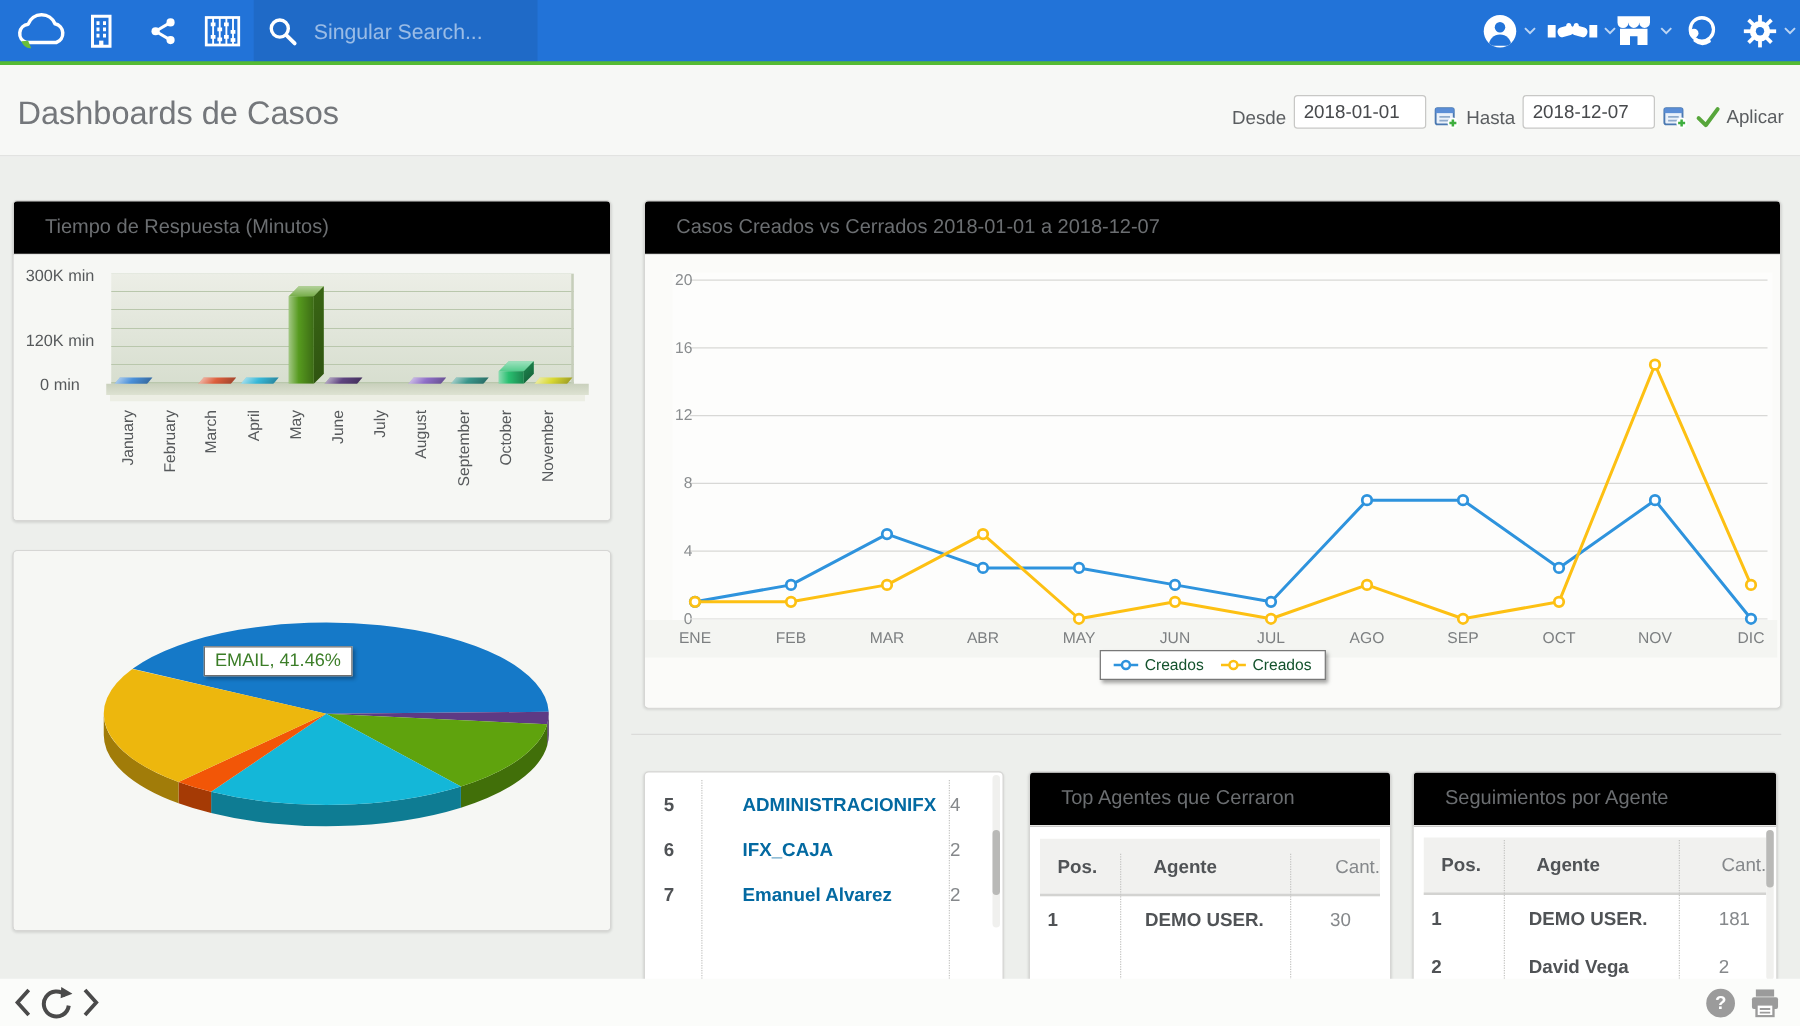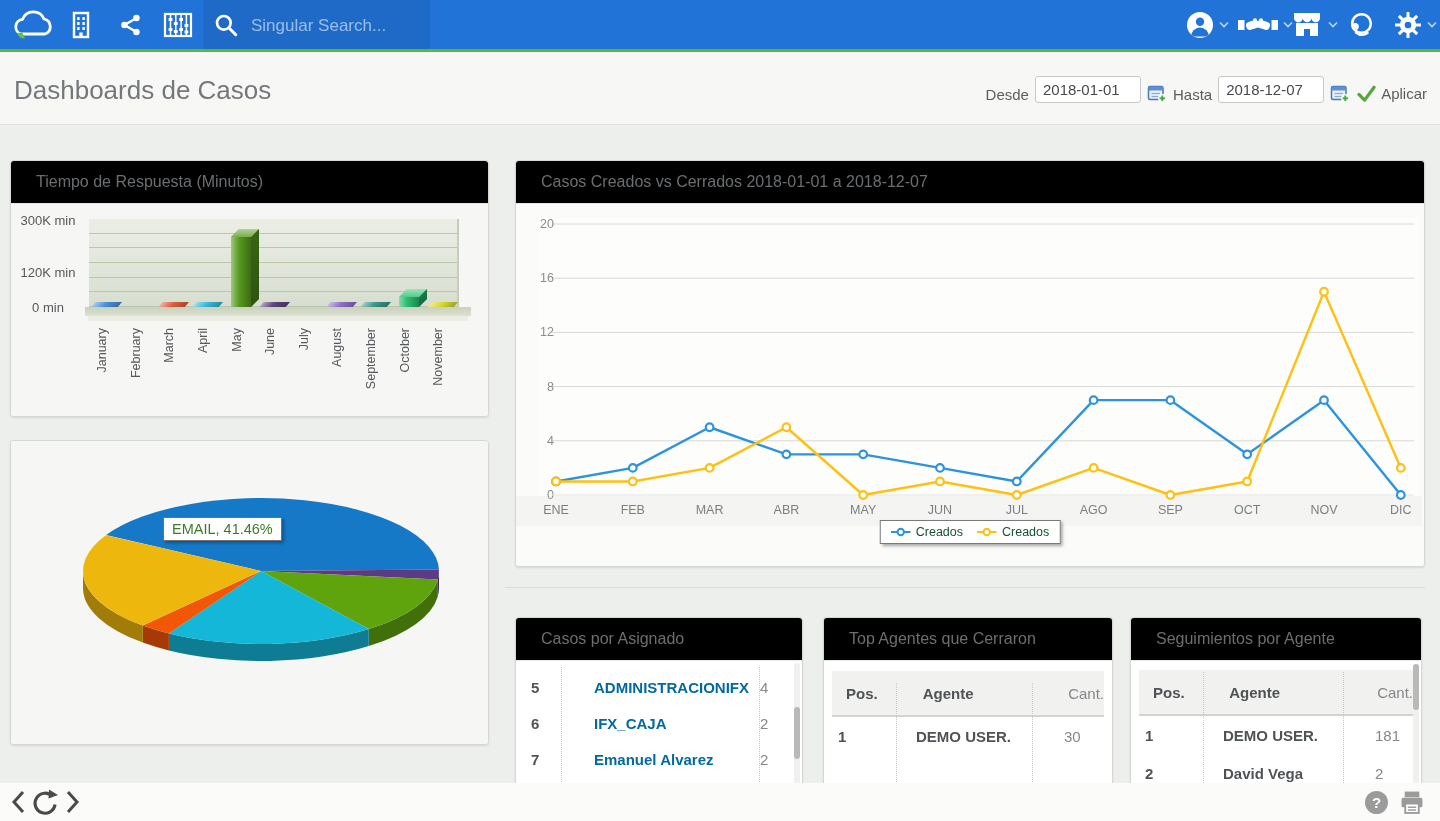--- a/index.html
+++ b/index.html
@@ -396,21 +396,20 @@
           </svg>
           <span>Creados</span>
         </span>
       </div>
   </div>
 </div>
 
 <div class="hr-div"></div>
 
 <div class="panel" id="p-asignado">
-  <div class="panel-h">Casos por Asignado</div>
   <div class="panel-b pa" style="height:127px;">
     <div class="vsep" style="left:45px;top:6px;bottom:-40px;"></div>
     <div class="vsep" style="left:243px;top:6px;bottom:-40px;"></div>
     <div class="pa-rows">
         <div class="trow">
           <div class="cell c0">5</div>
           <div class="cell c1">ADMINISTRACIONIFX</div>
           <div class="cell c2">4</div>
         </div>
         <div class="trow">

